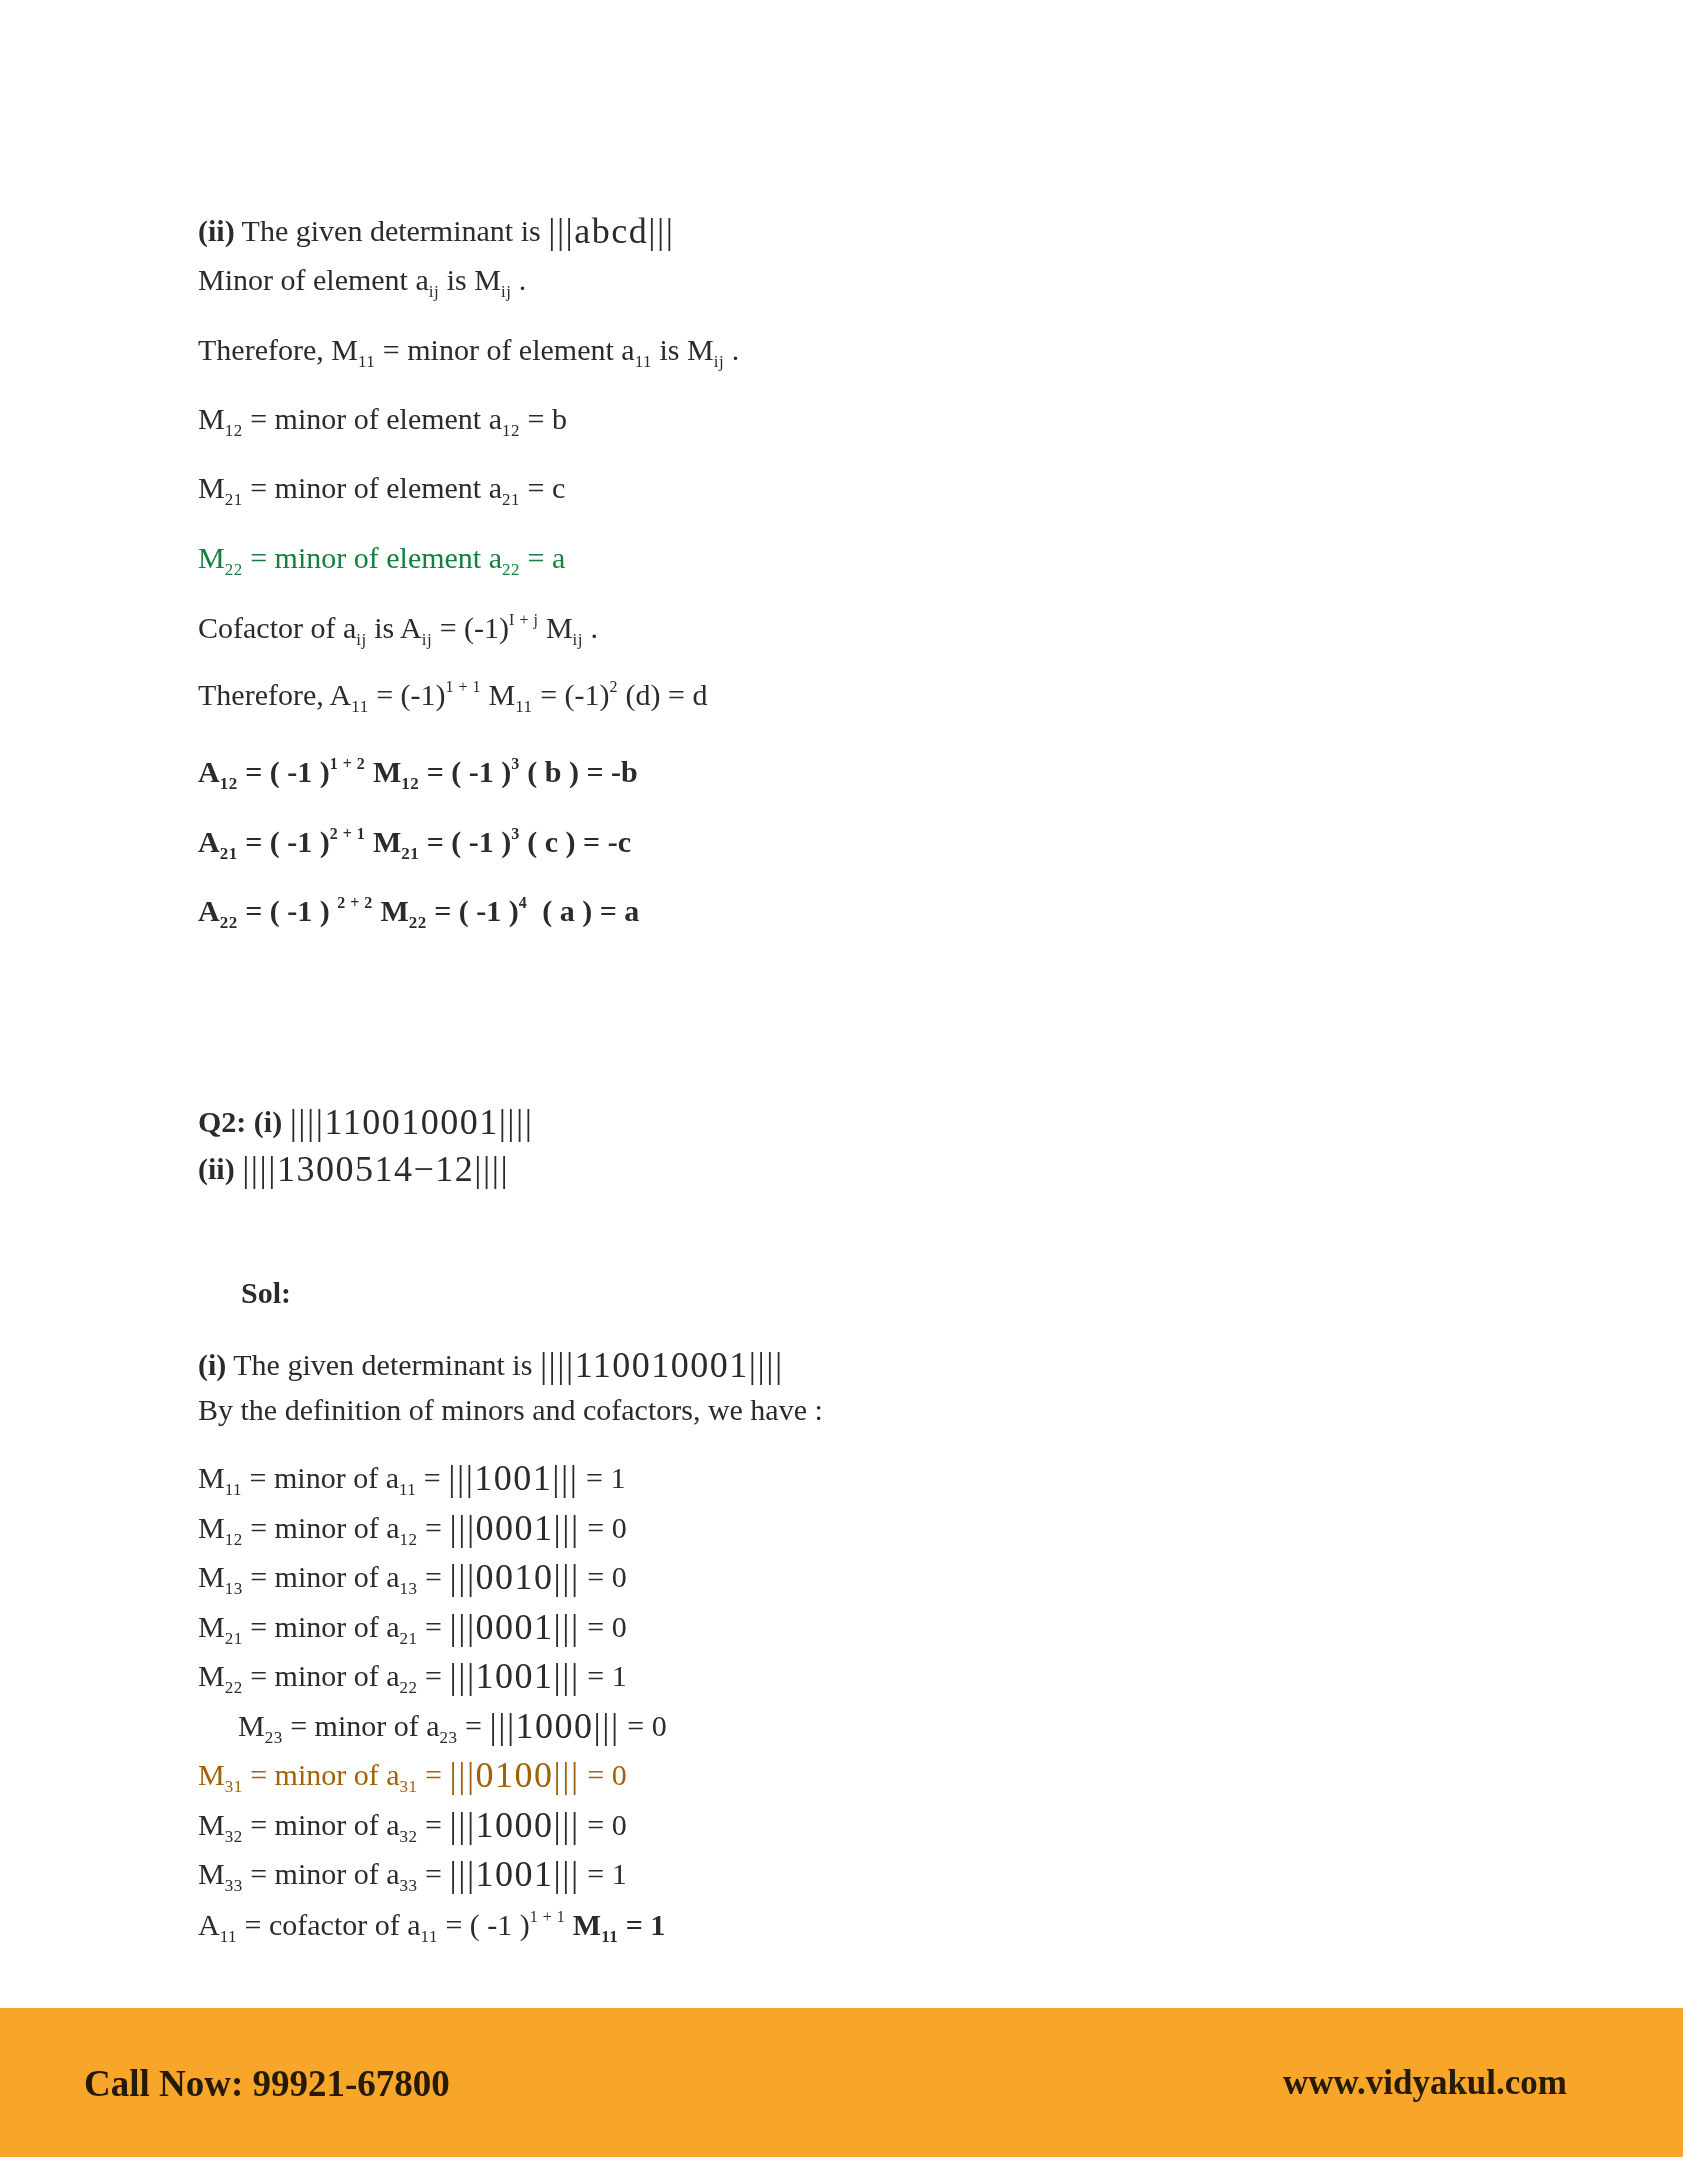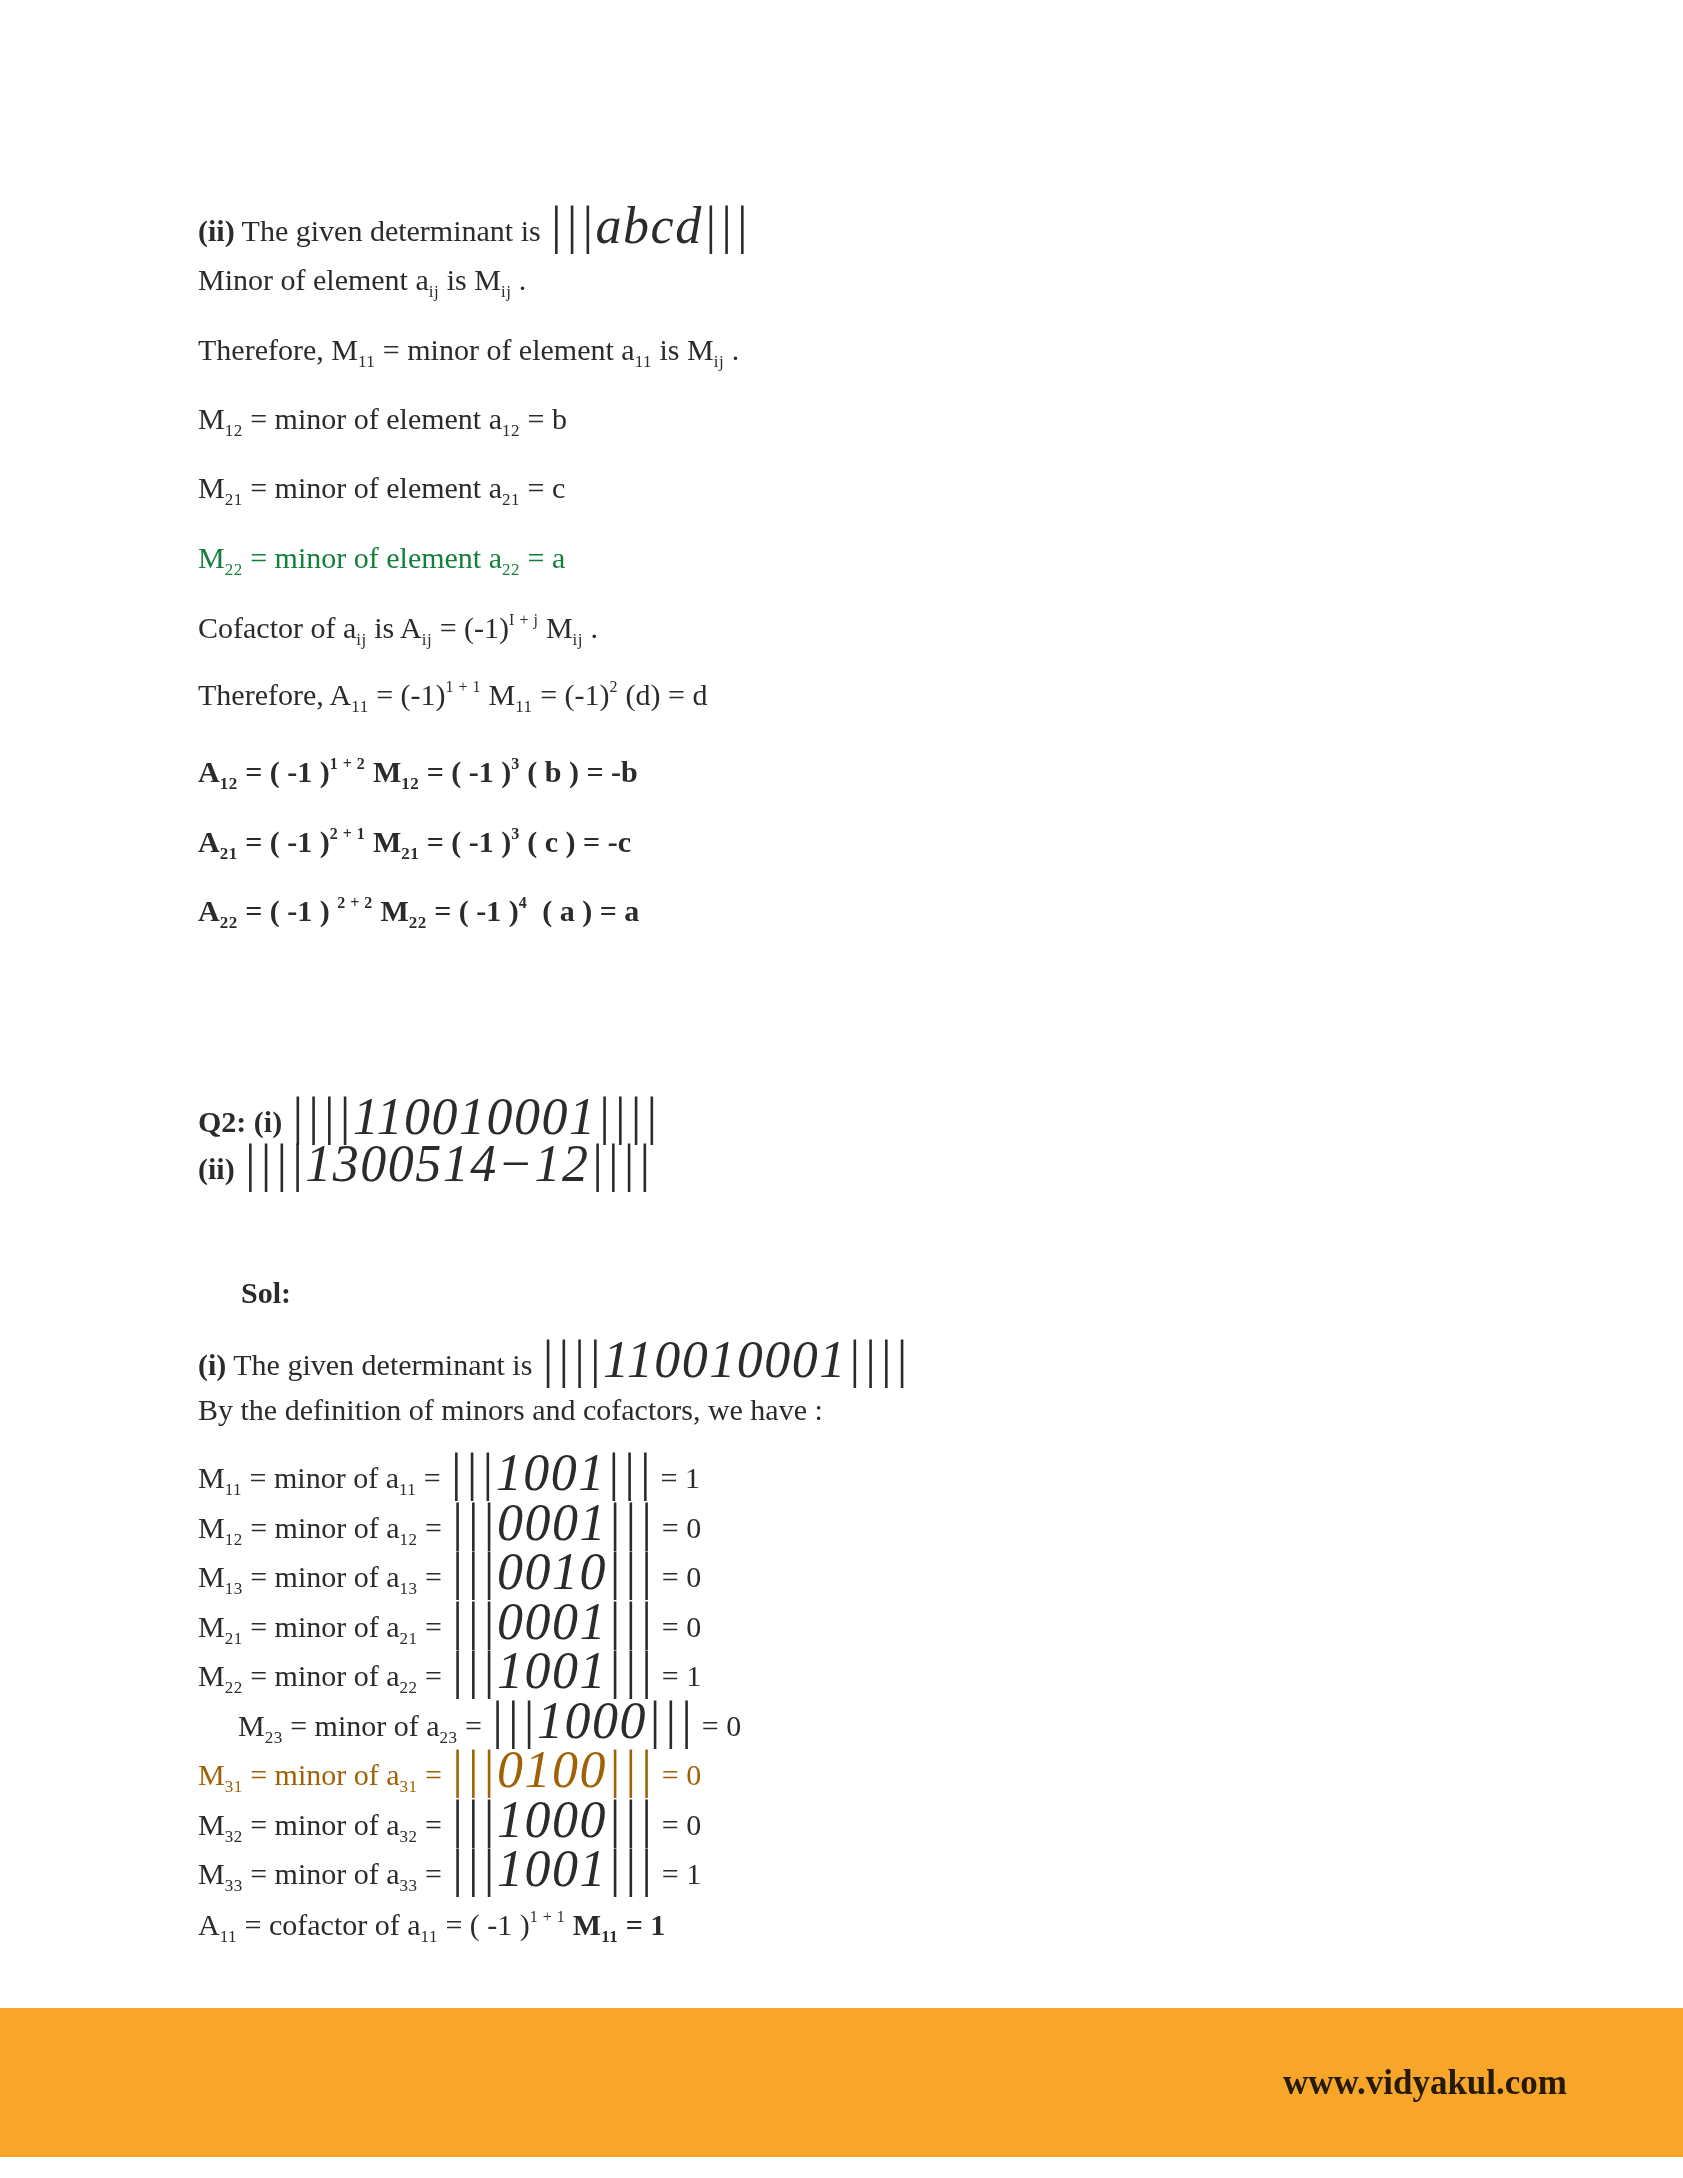--- a/index.html
+++ b/index.html
@@ -24,25 +24,24 @@
     font-size:17px;
     vertical-align:-7px;
     letter-spacing:0.5px;
   }
   .sup{
     font-size:16px;
     vertical-align:13px;
     letter-spacing:0.5px;
   }
   .det{
-    font-size:52px;
+    font-size:36px;
     line-height:0;
     letter-spacing:1.5px;
     vertical-align:-2px;
-    font-style:italic;
   }
   .footer{
     position:absolute;
     left:0;
     width:1683px;
   }
   .footer-text{
     position:absolute;
     top:50%;
     transform:translateY(-50%);
@@ -81,16 +80,17 @@
       <div class="line" style="top: 1612px; color: rgb(43, 43, 43);"><span class="seg">M</span><span class="seg sub">21</span><span class="seg"> = minor of a</span><span class="seg sub">21</span><span class="seg"> = </span><span class="seg det">|||0001|||</span><span class="seg"> = 0</span></div>
       <div class="line" style="top: 1661px; color: rgb(43, 43, 43);"><span class="seg">M</span><span class="seg sub">22</span><span class="seg"> = minor of a</span><span class="seg sub">22</span><span class="seg"> = </span><span class="seg det">|||1001|||</span><span class="seg"> = 1</span></div>
       <div class="line" style="top: 1711px; color: rgb(43, 43, 43); margin-left: 40px;"><span class="seg">M</span><span class="seg sub">23</span><span class="seg"> = minor of a</span><span class="seg sub">23</span><span class="seg"> = </span><span class="seg det">|||1000|||</span><span class="seg"> = 0</span></div>
       <div class="line" style="top: 1760px; color: #a16207;"><span class="seg">M</span><span class="seg sub">31</span><span class="seg"> = minor of a</span><span class="seg sub">31</span><span class="seg"> = </span><span class="seg det">|||0100|||</span><span class="seg"> = 0</span></div>
       <div class="line" style="top: 1810px; color: rgb(43, 43, 43);"><span class="seg">M</span><span class="seg sub">32</span><span class="seg"> = minor of a</span><span class="seg sub">32</span><span class="seg"> = </span><span class="seg det">|||1000|||</span><span class="seg"> = 0</span></div>
       <div class="line" style="top: 1859px; color: rgb(43, 43, 43);"><span class="seg">M</span><span class="seg sub">33</span><span class="seg"> = minor of a</span><span class="seg sub">33</span><span class="seg"> = </span><span class="seg det">|||1001|||</span><span class="seg"> = 1</span></div>
       <div class="line" style="top: 1909px; color: rgb(43, 43, 43);"><span class="seg">A</span><span class="seg sub">11</span><span class="seg"> = cofactor of a</span><span class="seg sub">11</span><span class="seg"> = ( -1 )</span><span class="seg sup">1 + 1</span><span class="seg"> </span><span class="seg b">M</span><span class="seg sub b">11</span><span class="seg b"> = 1</span></div>
     </div>
 
   <div class="footer" style="top: 2008px; height: 149px; background: rgb(248, 166, 42);">
+    <span class="footer-text left" style="color: rgb(36, 26, 5);">Call Now: 99921-67800</span>
     <span class="footer-text right" style="color: rgb(36, 26, 5);">www.vidyakul.com</span>
   </div>
 </div>
 
 
 </body></html>

